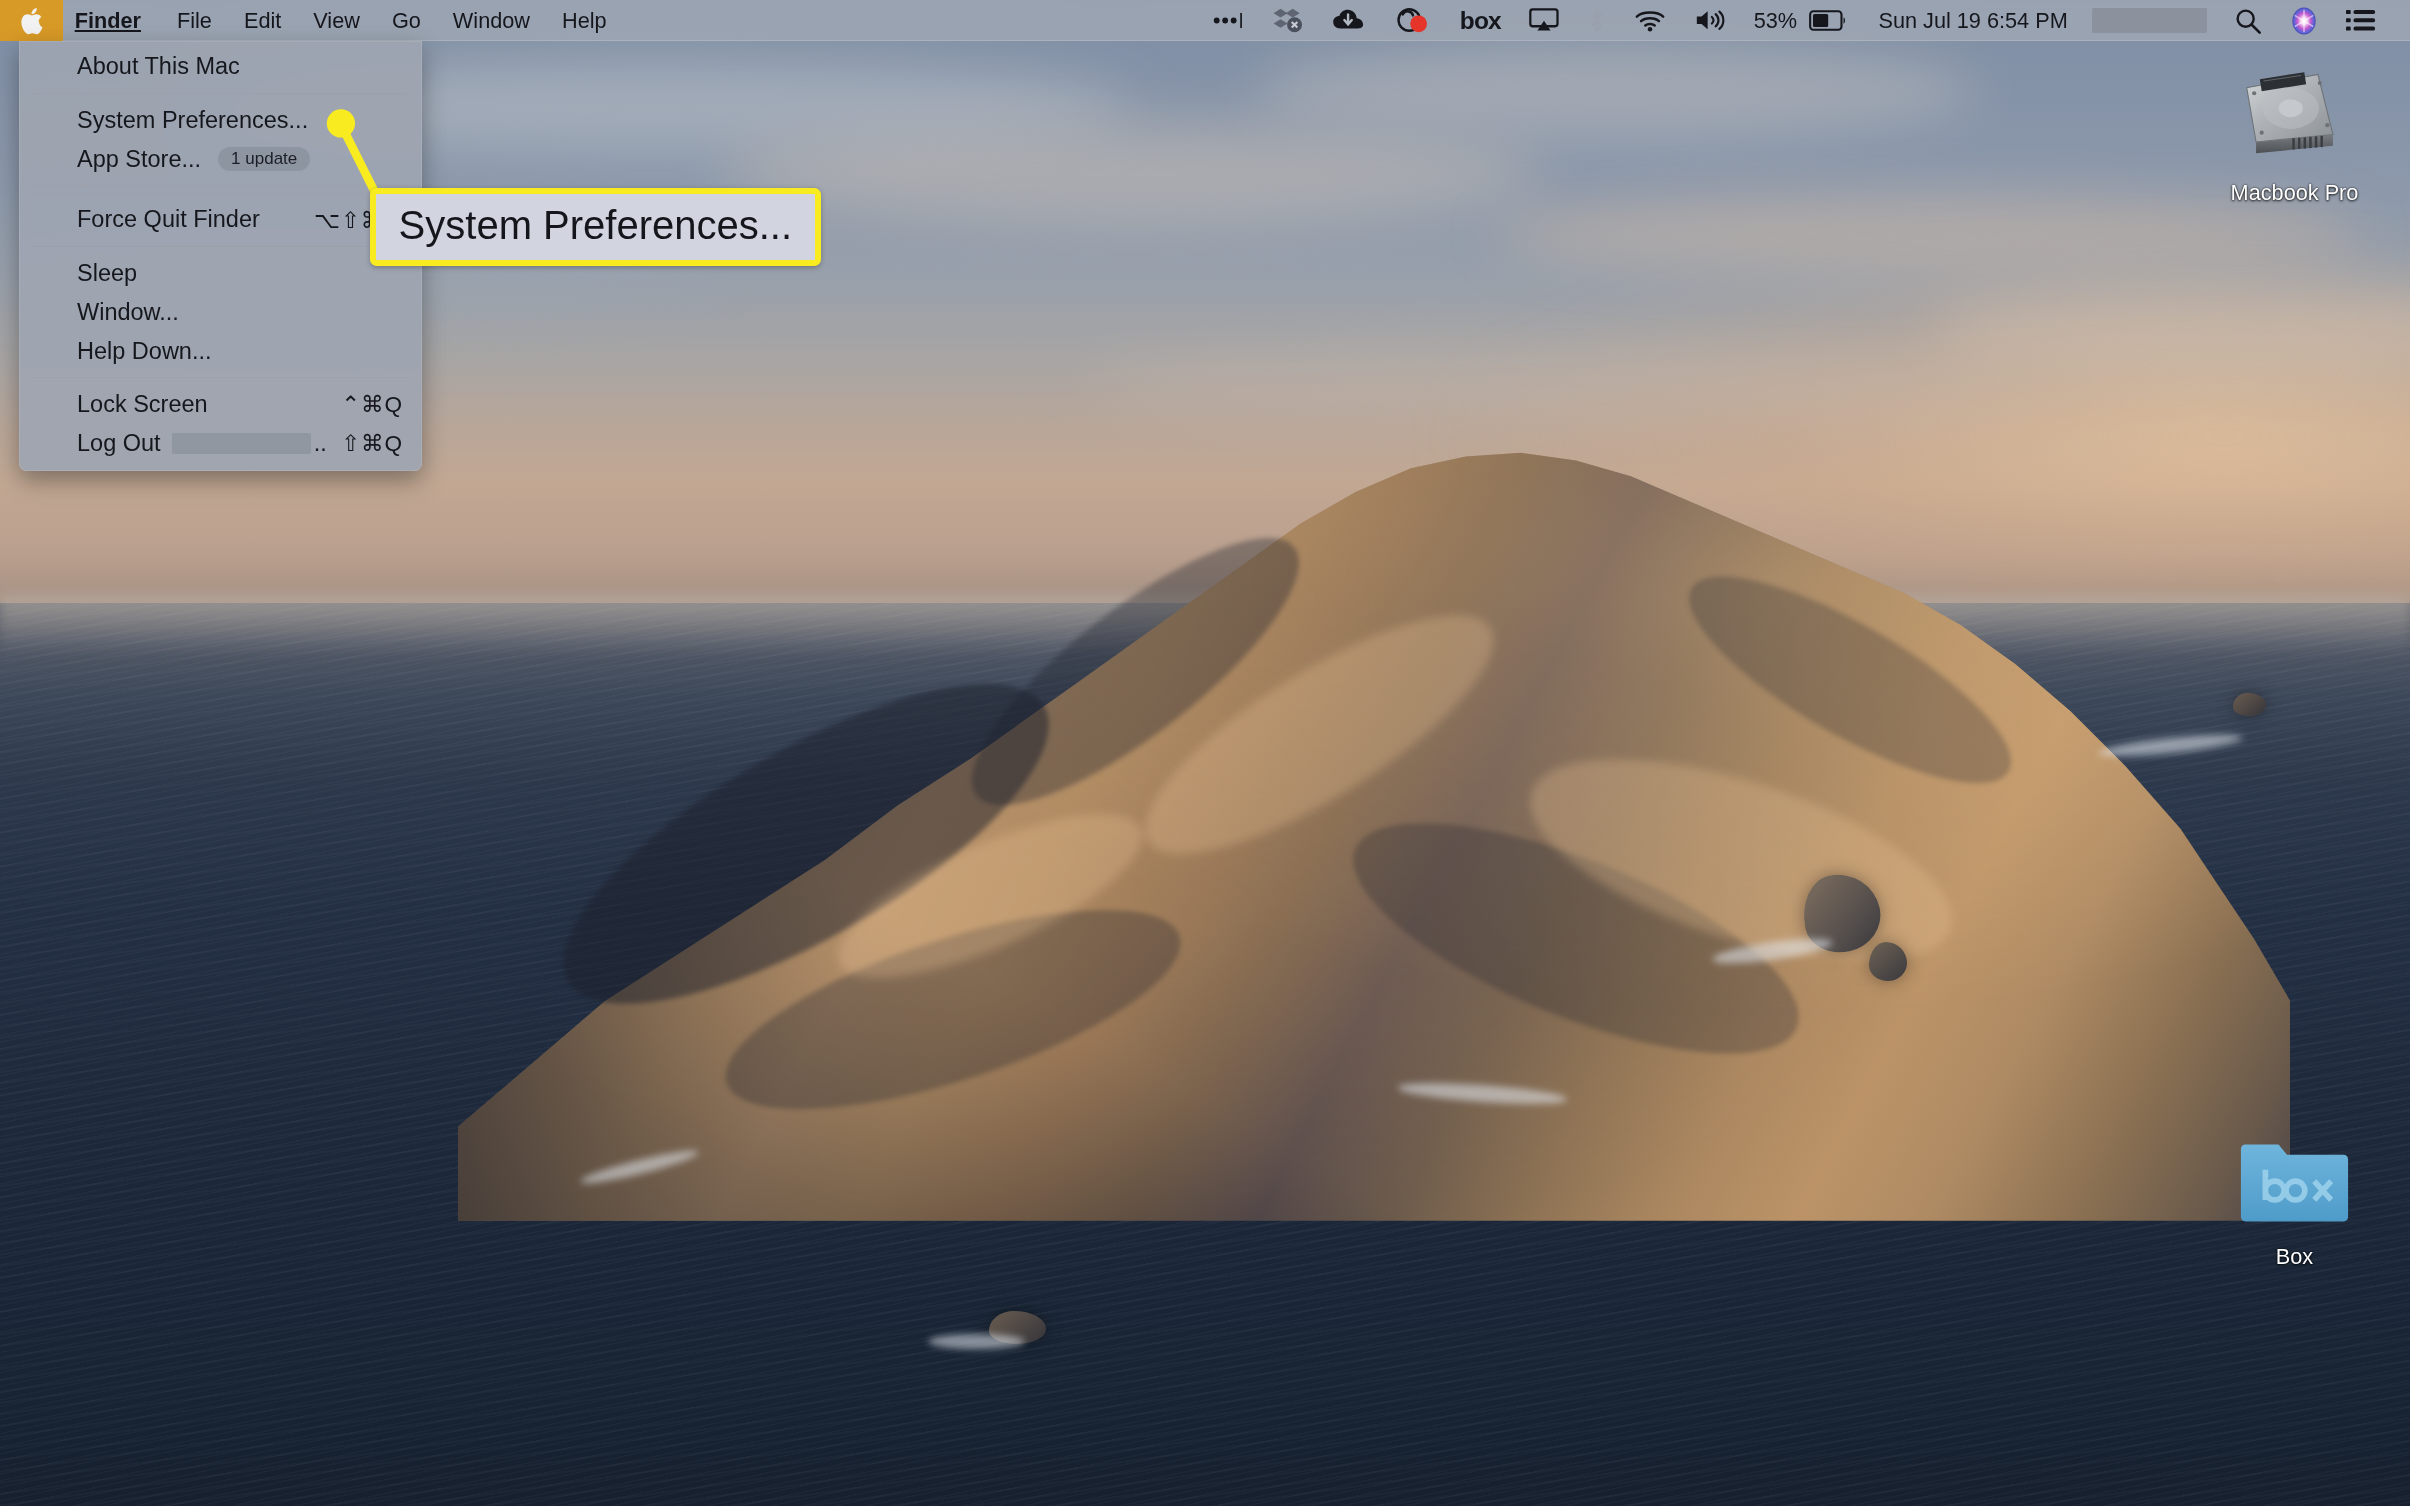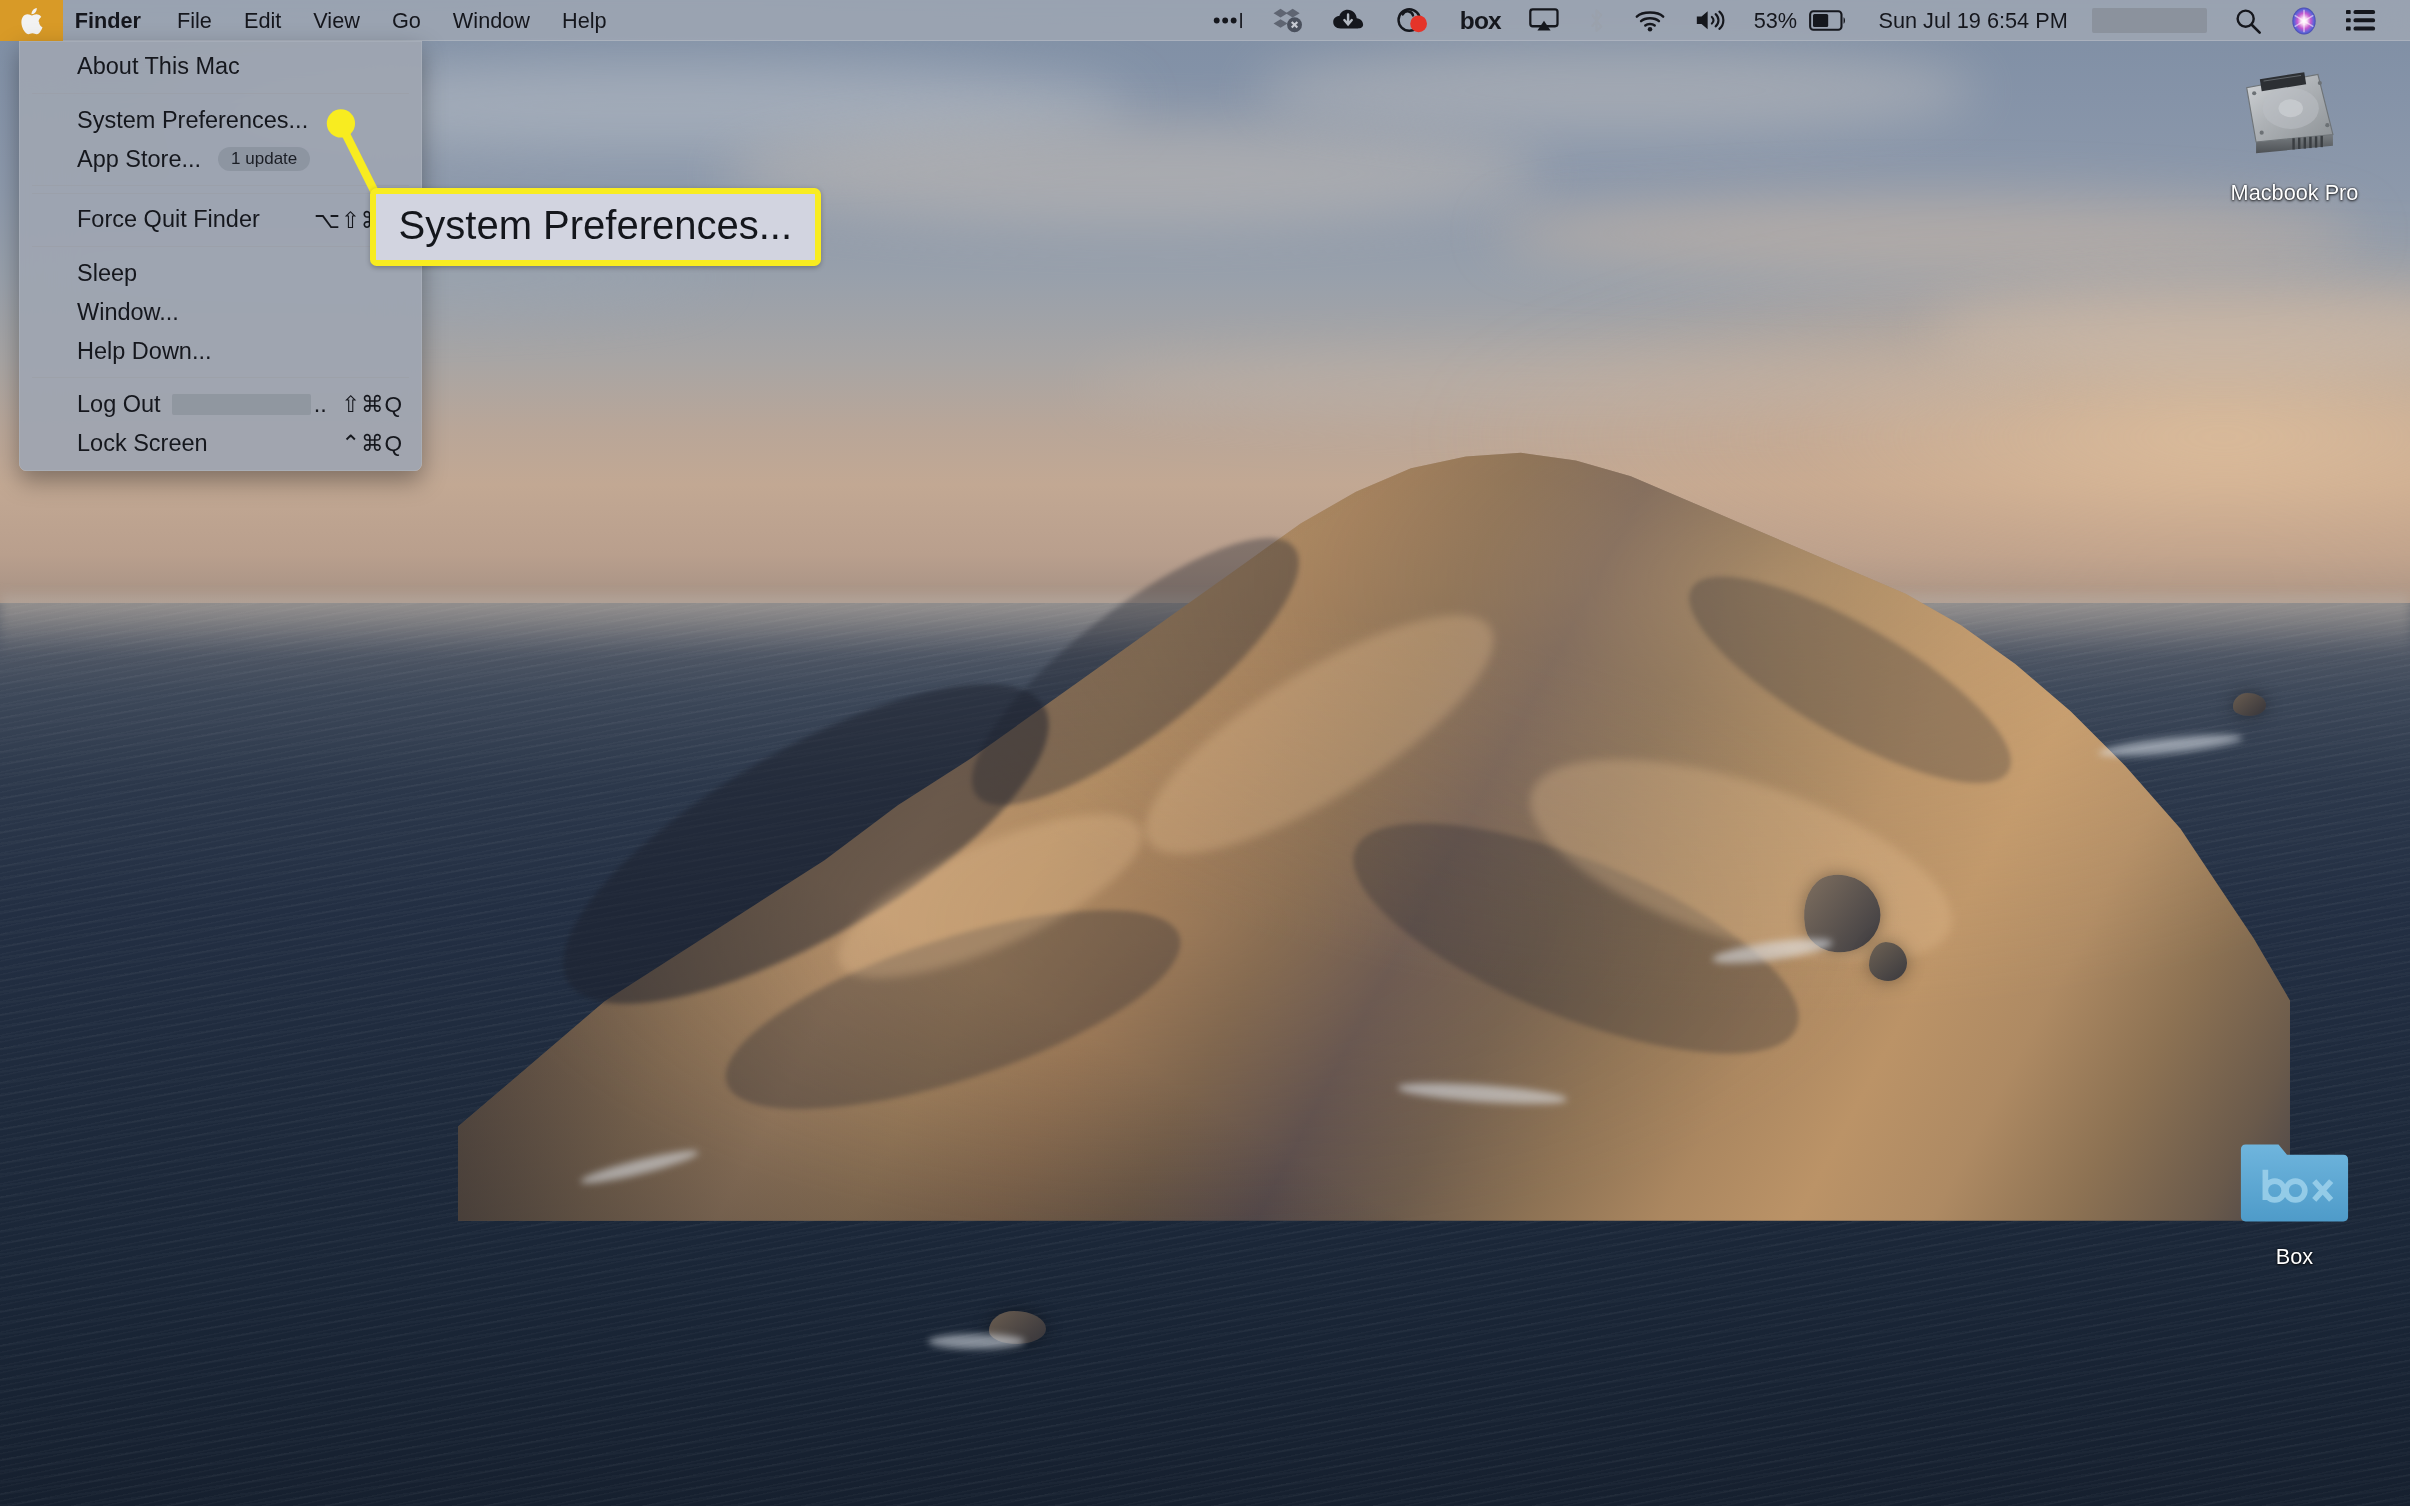--- a/index.html
+++ b/index.html
@@ -150,21 +150,21 @@
   #menubar .left{ display:flex; align-items:center; height:100%; }
   #menubar .right{ margin-left:auto; display:flex; align-items:center; height:100%; padding-right:21px; gap:0px;}
   .mb-item{
     height:100%; display:flex; align-items:center; padding:0 16px;
     white-space:nowrap; line-height:1;
   }
   .mb-apple{
     background:#d89a27; padding:0 19px; display:flex; align-items:center; height:100%;
   }
   .mb-apple svg{ display:block; }
-  .mb-bold{ font-weight:bold; padding-left:12.2px; padding-right:20px;}
+  .mb-bold{ font-weight:bold; padding-left:12.2px; padding-right:20px;text-decoration:underline;}
   .mb-status{
     height:100%; display:flex; align-items:center; padding:0 14px;
   }
   .mb-status svg{ display:block; }
   .redacted{
     width:115px; height:24.5px; background:#8b929d; border-radius:1.9px;
     margin:0 13px;
   }
   .clock{ padding:0 11.3px 0 17px; white-space:nowrap; font-size:21.7px;}
 
@@ -458,29 +458,29 @@
   </div>
   <div class="mi">
     <span class="label">Window...</span>
   </div>
   <div class="mi">
     <span class="label">Help Down...</span>
   </div>
   <div class="mi-sep"></div>
 
   <div class="mi">
+    <span class="label">Lock Screen</span>
+    <span class="shortcut">⌃⌘Q</span>
+  </div>
+
+  <div class="mi">
     <span class="label">Log Out</span>
     <span class="redacted-inline"></span>
     <span class="label">..</span>
     <span class="shortcut">⇧⌘Q</span>
-  </div>
-
-  <div class="mi">
-    <span class="label">Lock Screen</span>
-    <span class="shortcut">⌃⌘Q</span>
   </div>
 </div>
 
 <svg id="callout-line" viewBox="0 0 2560 1600" width="2411" height="1507">
   <line x1="363" y1="134" x2="400" y2="208" stroke="#f8ec20" stroke-width="9" stroke-linecap="round"></line>
   <circle cx="362" cy="131" r="15" fill="#f8ec20"></circle>
 </svg>
 
 <div id="callout">System Preferences...</div>
 

